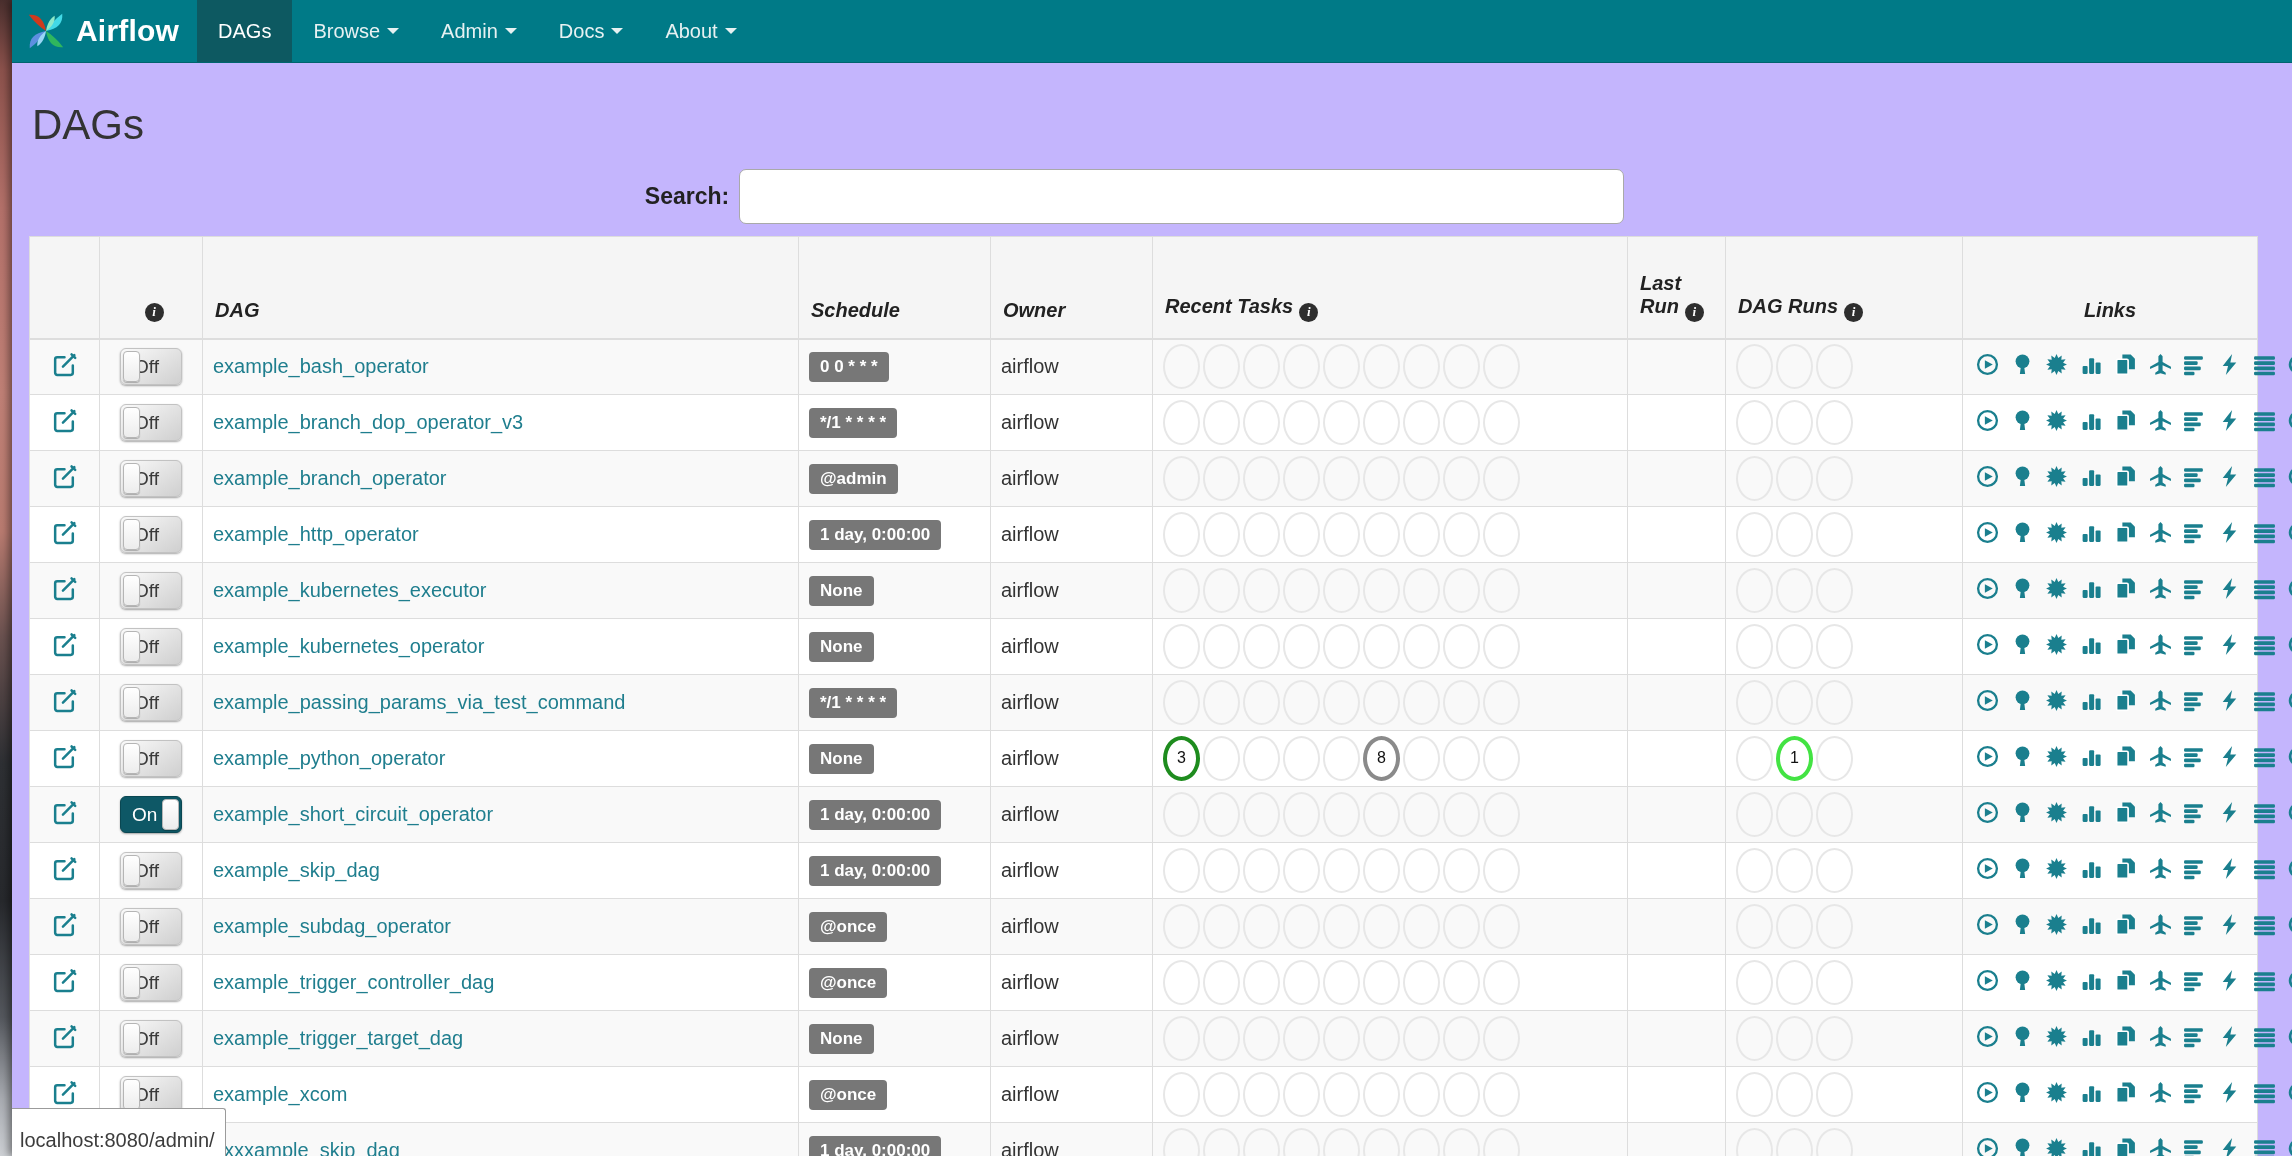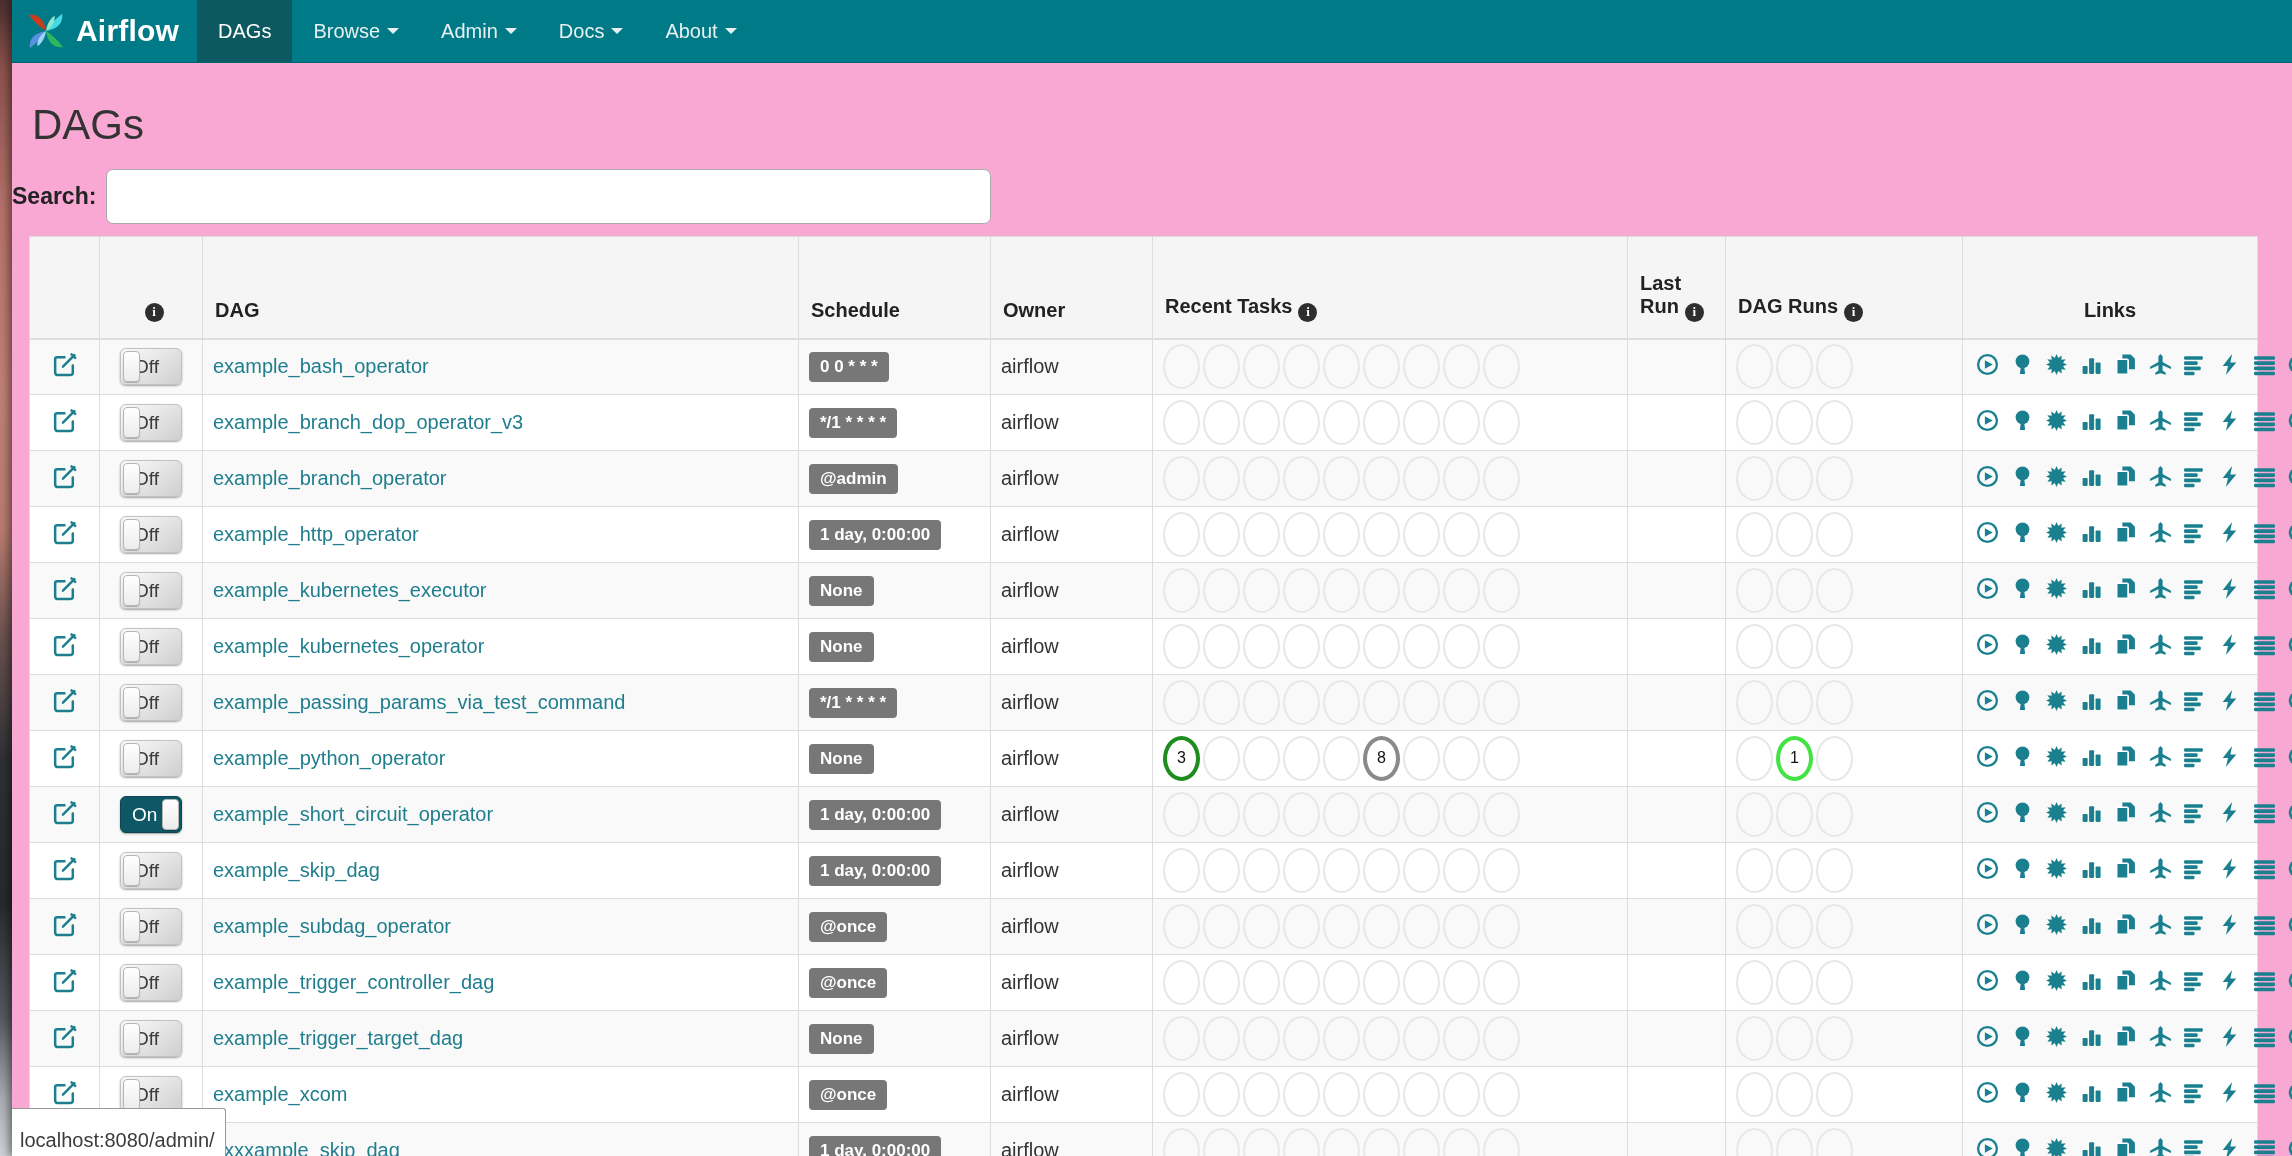--- a/index.html
+++ b/index.html
@@ -5,51 +5,51 @@
   * { box-sizing: border-box; }
   html,body { margin:0; padding:0; width:2292px; height:1156px; overflow:hidden;
     font-family:"Liberation Sans", sans-serif; background:#fff; }
 
   
   .wallpaper { position:absolute; left:0; top:0; width:12px; height:1156px;
     background:linear-gradient(180deg,#4a2f2e 0%,#8c524c 6%,#b4716a 18%,#c08076 34%,
       #b97b70 46%,#6b5250 55%,#2e3034 66%,#27292d 78%,#55585e 88%,#a9acb2 95%,#ced1d5 100%); }
 
   .window { position:absolute; left:12px; top:0; width:2280px; height:1156px;
-    background:#f9a8d4; box-shadow:-3px 0 8px rgba(0,0,0,.45); overflow:hidden; }
+    background:#c4b5fd; box-shadow:-3px 0 8px rgba(0,0,0,.45); overflow:hidden; }
 
   
   .navbar { display:flex; align-items:stretch; height:63px;
     background:var(--navbar-teal,#007a87); border-bottom:1px solid rgba(0,0,0,.18); }
   .brand { display:flex; align-items:center; padding:0 18px 0 13px; cursor:pointer; }
   .brand-text { color:#fff; font-size:30px; font-weight:bold; margin-left:9px; letter-spacing:.2px; }
   .nav-items { display:flex; align-items:stretch; }
   .nav-item { display:flex; align-items:center; padding:0 21px; color:#e7f1f2;
     font-size:20px; cursor:pointer; }
   .nav-item.active { background:var(--navbar-active,#0d5961); color:#fff; }
   .caret { display:inline-block; width:0; height:0; margin-left:7px;
     border-left:6px solid transparent; border-right:6px solid transparent;
     border-top:6px solid currentColor; }
   .nav-right { margin-left:auto; display:flex; align-items:center; padding-right:30px; }
   .clock { color:#eff6f6; font-size:20px; margin-right:46px; }
   .logout { color:#fff; display:flex; align-items:center; cursor:pointer; }
 
   
   .page-title { font-size:42px; font-weight:500; color:#333; margin:38px 0 0 20px; }
-  .search-row { display:flex; justify-content:flex-start; align-items:center; margin:20px 35px 12px 0; }
+  .search-row { display:flex; justify-content:center; align-items:center; margin:20px 35px 12px 0; }
   .search-row label { font-size:23px; font-weight:bold; color:#222; margin-right:10px; }
   .search-input { width:885px; height:55px; border:1px solid #a9a9a9; border-radius:7px;
     font-size:22px; padding:0 14px; outline:none; }
 
   
   table.dags { border-collapse:collapse; table-layout:fixed; width:2228px; margin-left:17px;
     font-size:20px; color:#333; }
   th, td { border:1px solid #ddd; }
   thead th { background:#f5f5f5; border-bottom-width:2px; font-weight:bold; color:#222;
-    vertical-align:bottom; text-align:left; height:102px; padding:10px 12px 16px 12px; cursor:pointer; }
+    vertical-align:bottom; text-align:left; height:102px; padding:10px 12px 16px 12px; cursor:pointer;font-style:italic; }
   th.center, td.center { text-align:center; }
   tbody td { height:56px; padding:0 10px; vertical-align:middle; }
   tbody tr:nth-child(odd) { background:#f9f9f9; }
   tbody tr:nth-child(even) { background:#fff; }
 
   .info-badge { display:inline-flex; align-items:center; justify-content:center;
     width:19px; height:19px; border-radius:50%; background:#2e2e2e; color:#fff;
     font-size:13px; font-weight:bold; font-family:"Liberation Serif",serif;
     vertical-align:-3px; margin-left:6px; }
 

